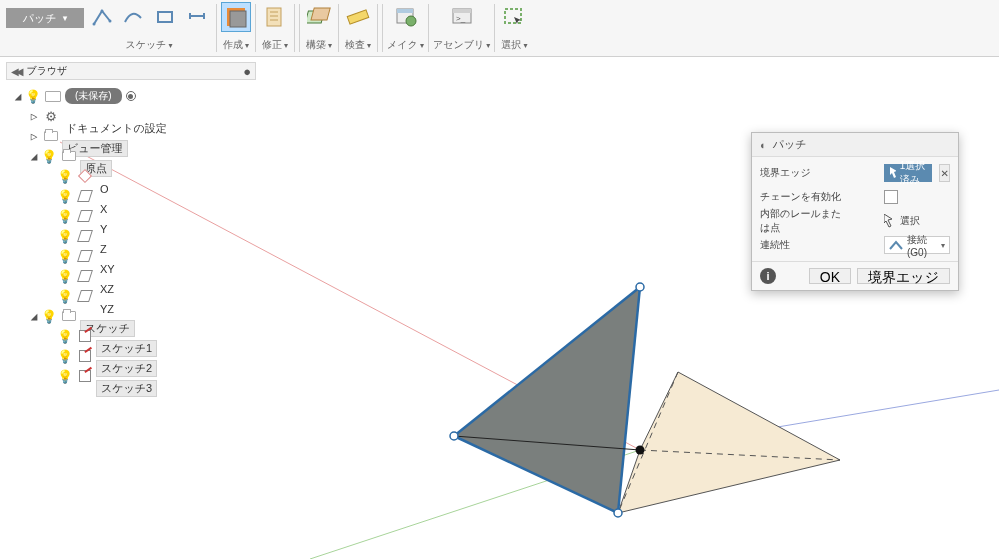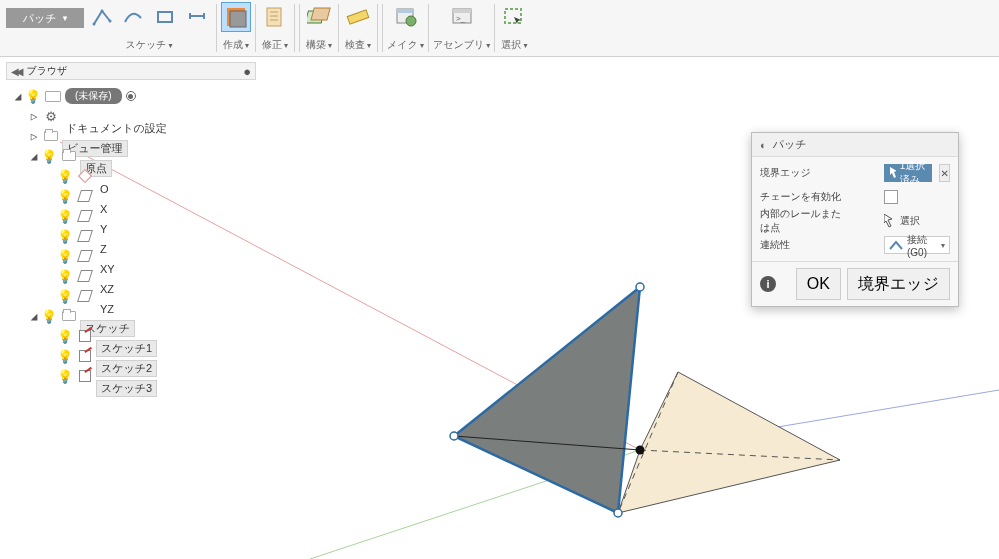--- a/index.html
+++ b/index.html
@@ -48,21 +48,21 @@
   .dlg-row .ctrl { flex: 1; display: flex; align-items: center; gap: 4px; padding-left: 36px; }
   .sel-badge { background: #5b8ab0; color: #fff; font-size: 10px; padding: 2px 6px; display: inline-flex; align-items: center; gap: 4px; height: 18px; }
   .sel-clear { width: 16px; height: 18px; display: inline-flex; align-items: center; justify-content: center; background: #eee; border: 1px solid #ccc; color: #555; font-size: 10px; cursor: pointer; margin-left: 3px;}
   .chk { width: 14px; height: 14px; border: 1px solid #999; background: #fff; }
   .combo { flex: 1; height: 18px; background: #fff; border: 1px solid #ccc; display: flex; align-items: center; padding: 0 4px; font-size: 10px; position: relative; color: #444;}
   .combo::after { content: "▾"; position: absolute; right: 4px; font-size: 8px; color: #666; }
   .combo .ci { width: 14px; height: 12px; margin-right: 4px; display: inline-block; }
   .pick-row { display:flex; align-items:center; gap:4px; color:#444; font-size:10px;}
   .dlg-foot { display: flex; align-items: center; padding: 6px 8px; gap: 6px; border-top: 1px solid #dcdcdc; }
   .dlg-foot .info { width: 16px; height: 16px; border-radius: 50%; background: #555; color: #fff; display: inline-flex; align-items: center; justify-content: center; font-size: 11px; font-weight: bold; cursor: pointer; margin-right:auto;}
-  .btn { height: 32px; padding: 0 10px; background: #f0f0f0; border: 1px solid #ccc; font-size: 16px; cursor: pointer; }
+  .btn { height: 16px; padding: 0 10px; background: #f0f0f0; border: 1px solid #ccc; font-size: 14px; cursor: pointer; }
 
   
   .folder { width: 14px; height: 10px; border: 1px solid #aaa; background: #fff; position: relative; border-radius: 1px; }
   .folder::before { content: ""; position: absolute; top: -3px; left: 0; width: 6px; height: 3px; background: #fff; border: 1px solid #aaa; border-bottom: none; border-radius: 1px 1px 0 0;}
   .plane-ico { width: 12px; height: 12px; border: 1px solid #888; background: #fff; transform: skewX(-18deg); }
   .origin-ico { width: 10px; height: 10px; background: #fff; border: 1.5px solid #d88; transform: rotate(45deg); }
   .sketch-ico { width: 12px; height: 12px; border: 1px solid #888; background: #fff; position: relative; }
   .sketch-ico::after { content: ""; position: absolute; inset: -2px -2px auto auto; width: 8px; height: 1.5px; background: #c33; transform: rotate(-35deg); }
   .gear-ico { font-size: 13px; color: #666; }
   .bigfolder { width: 16px; height: 11px; border: 1px solid #aaa; background: #fff; border-radius: 1px;}

